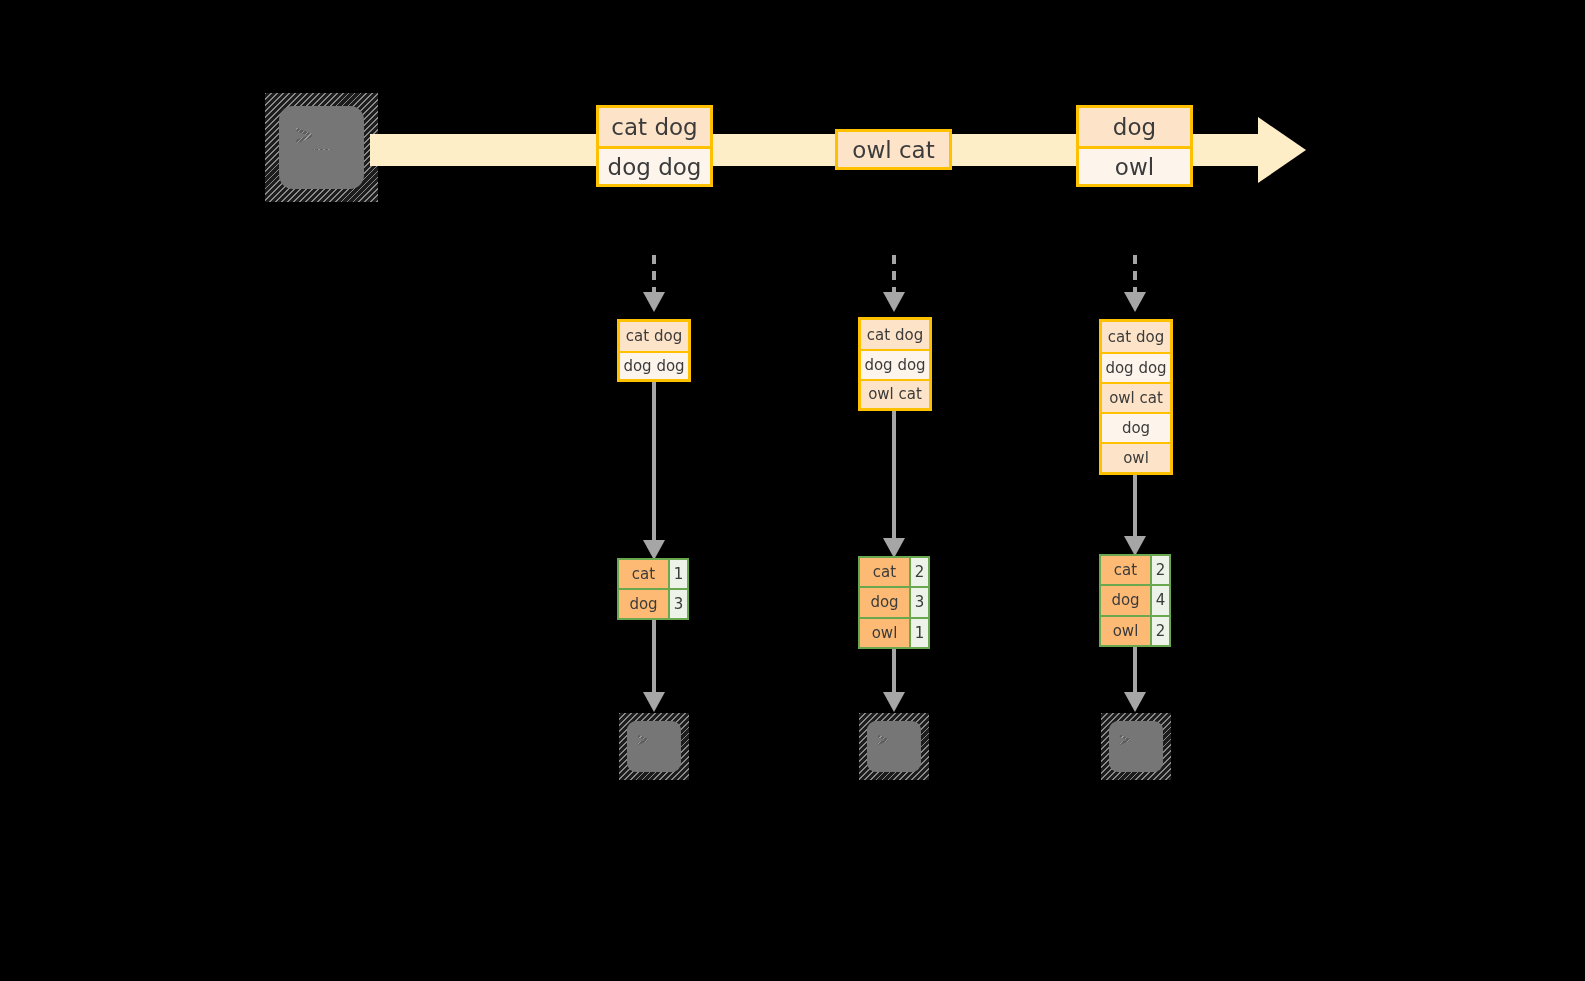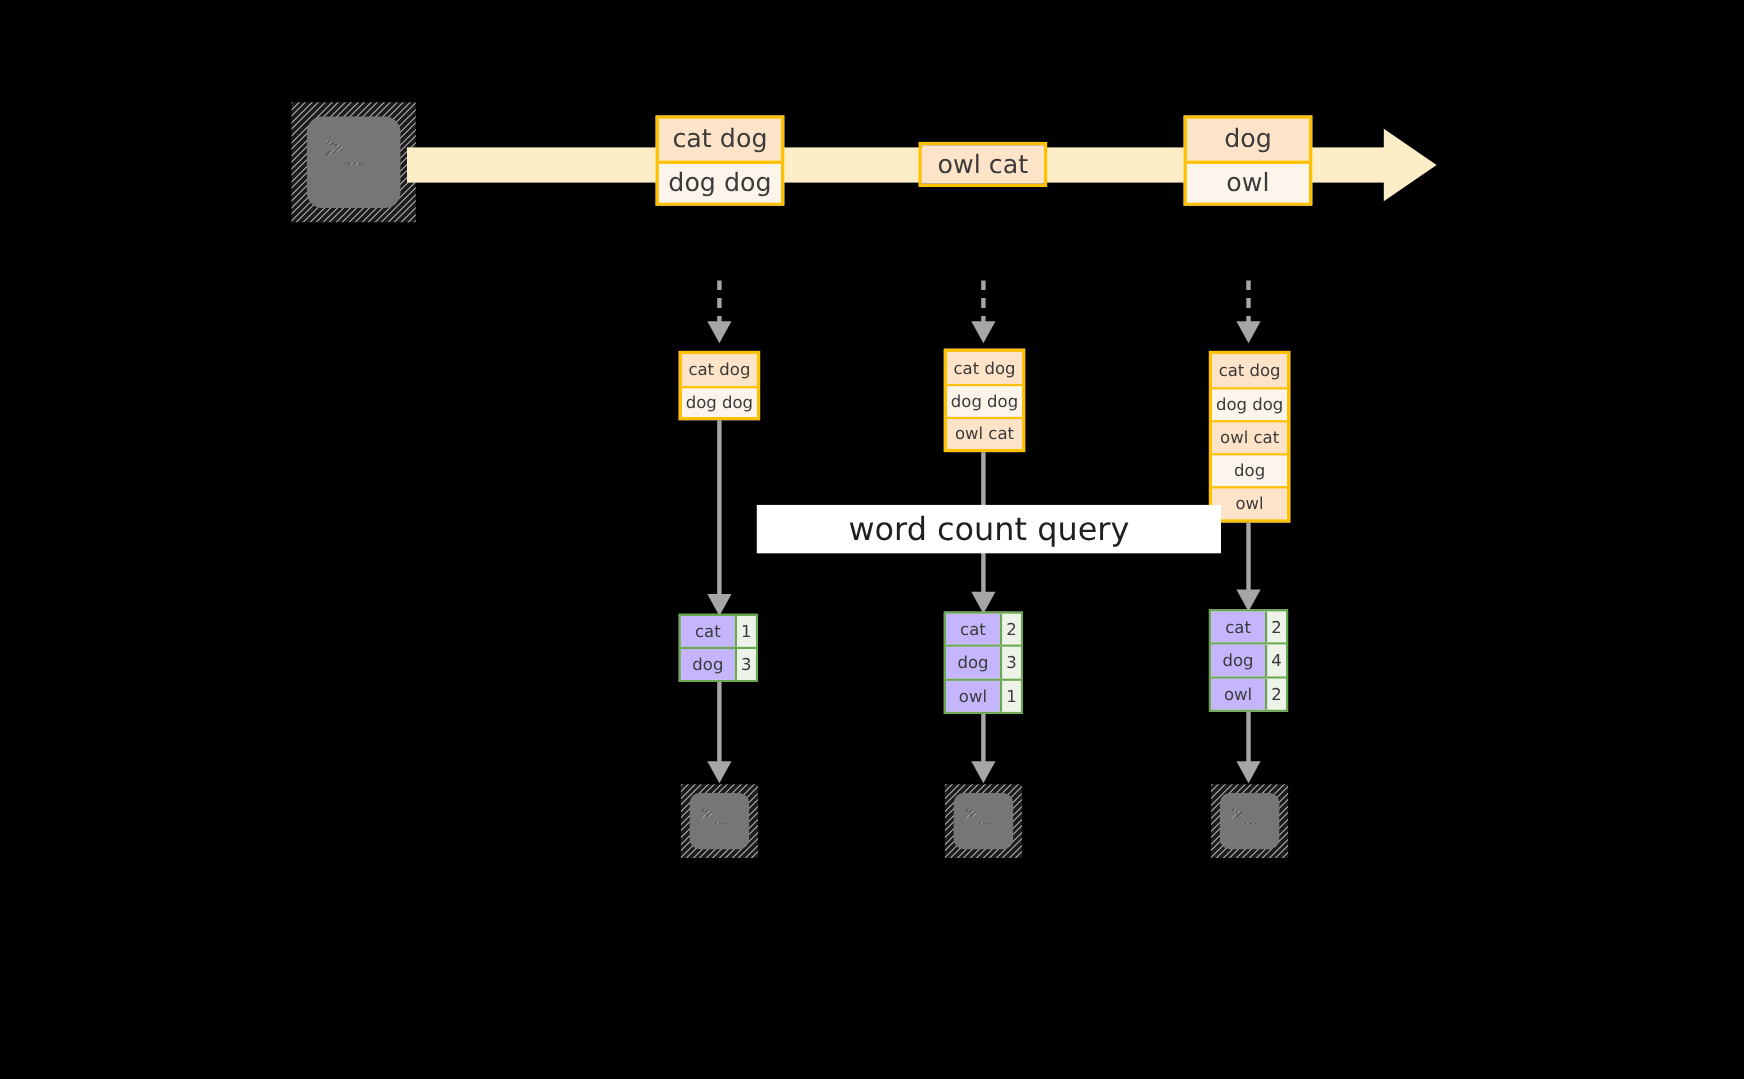--- a/index.html
+++ b/index.html
@@ -100,21 +100,21 @@
   }
   .gtable .grow + .grow { border-top: 2px solid #6aa84f; }
   .gtable .gk, .gtable .gv {
     box-sizing: border-box;
     display: flex;
     align-items: center;
     justify-content: center;
     color: #3b3b3b;
     white-space: nowrap;
   }
-  .gtable .gk { background: #c4b5fd; }
+  .gtable .gk { background: #fdba74; }
   .gtable .gv { background: #eef3e9; border-left: 2px solid #6aa84f; }
 
   
   .vline {
     position: absolute;
     background: #a6a6a6;
     width: 4px;
   }
   .vdash {
     position: absolute;
@@ -267,15 +267,14 @@
 
   <div class="vline" style="left:1133px; top:647px; height:52px;"></div>
   <div class="vhead" style="left:1124px; top:692px;"></div>
 
   <div class="term" style="left:1101px; top:713px; width:70px; height:67px;">
     <div class="hatch"></div>
     <div class="inner" style="left:8px; top:8px; width:54px; height:51px; border-radius:9px;"></div>
     <div class="glyph" style="left:18px; top:17px; font-size:19px;">&gt;_</div>
   </div>
 
-  <div class="wband" style="left:688px; top:459px; width:422px; height:44px; font-size:29px;">word count query</div>
 
 </div>
 
 </body></html>

